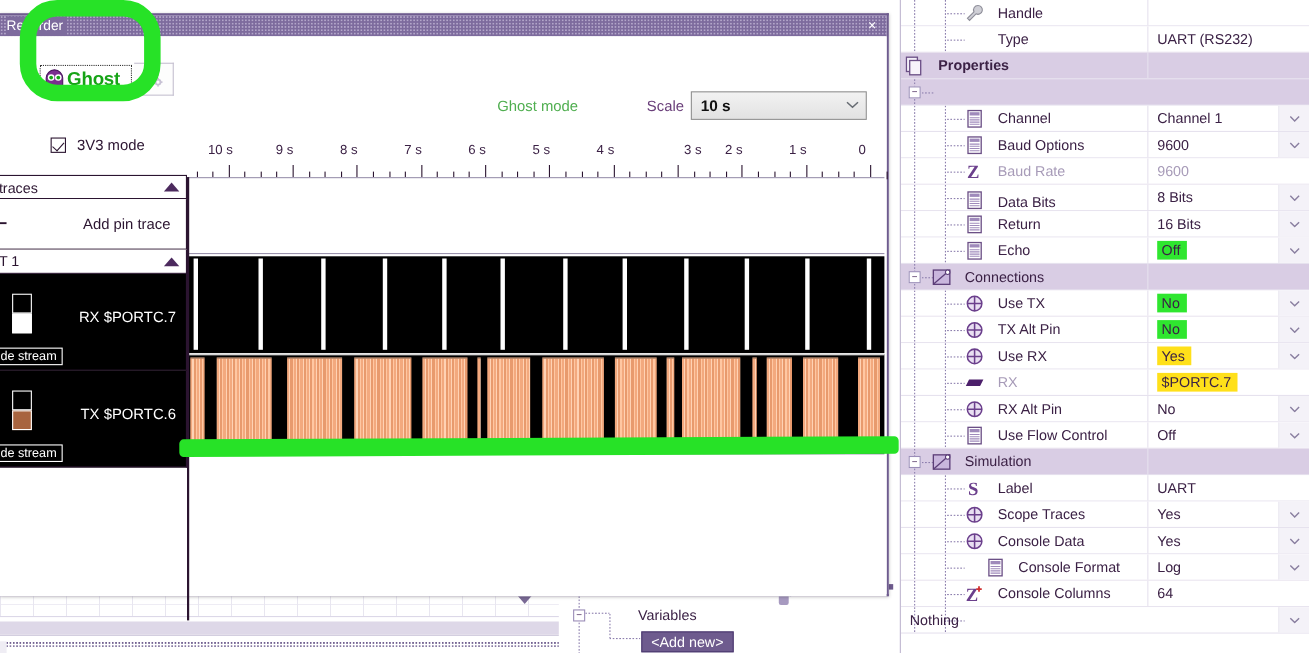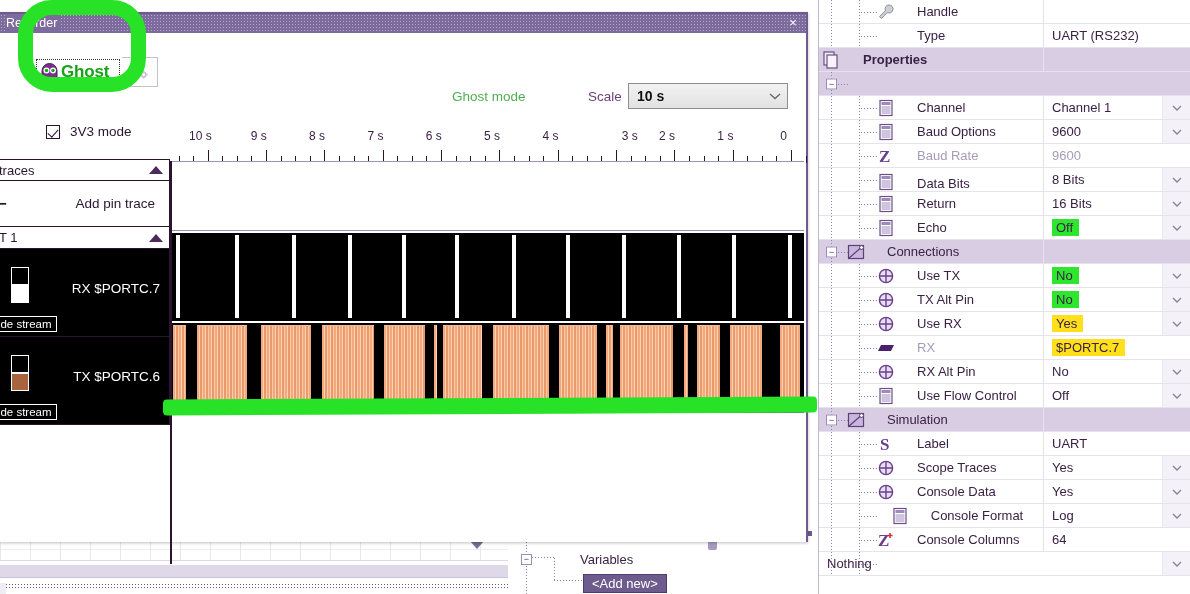--- a/index.html
+++ b/index.html
@@ -340,21 +340,21 @@
     top: 50%;
   }
   .expander {
     position: absolute; top: 50%; transform: translateY(-50%);
     width: 11px; height: 11px; border: 1px solid #9b8db8;
     background: #ffffff; cursor: pointer;
     font-size: 9px; line-height: 9px; text-align: center; color: #4c2a5e;
   }
   .pname {
     position: relative; z-index: 2;
-    display: flex; align-items: center; gap: 22px;
+    display: flex; align-items: center; gap: 12px;
     width: 225px; flex: none;
     padding-right: 6px;
     border-right: 1px solid #e6e2ee;
     height: 100%;
   }
   .pname-text { font-size: 13px; color: #3b2145; white-space: nowrap; }
   .pname-text.dim { color: #a79bb8; }
   .pname-text.bold { font-weight: bold; color: #3b2145; }
   .pval {
     position: relative; z-index: 2;

